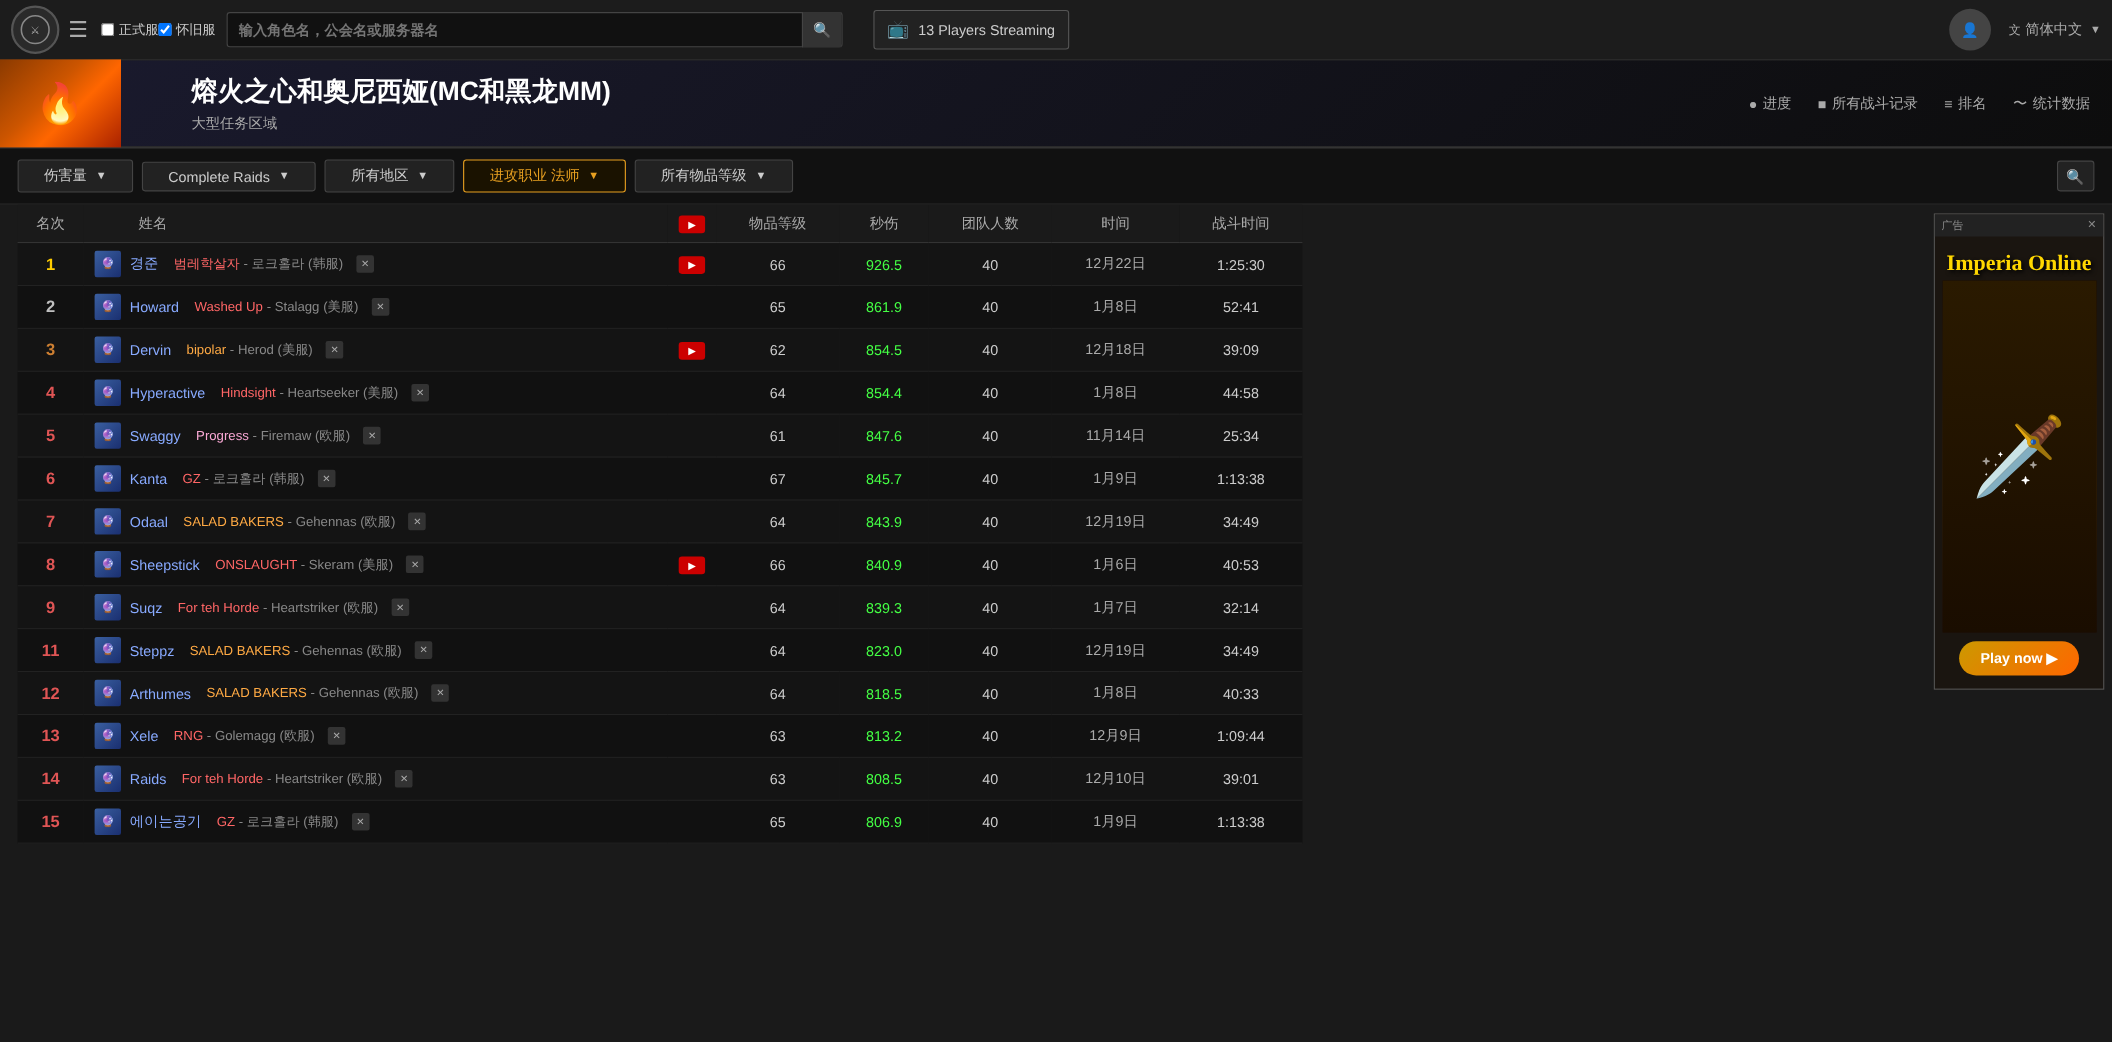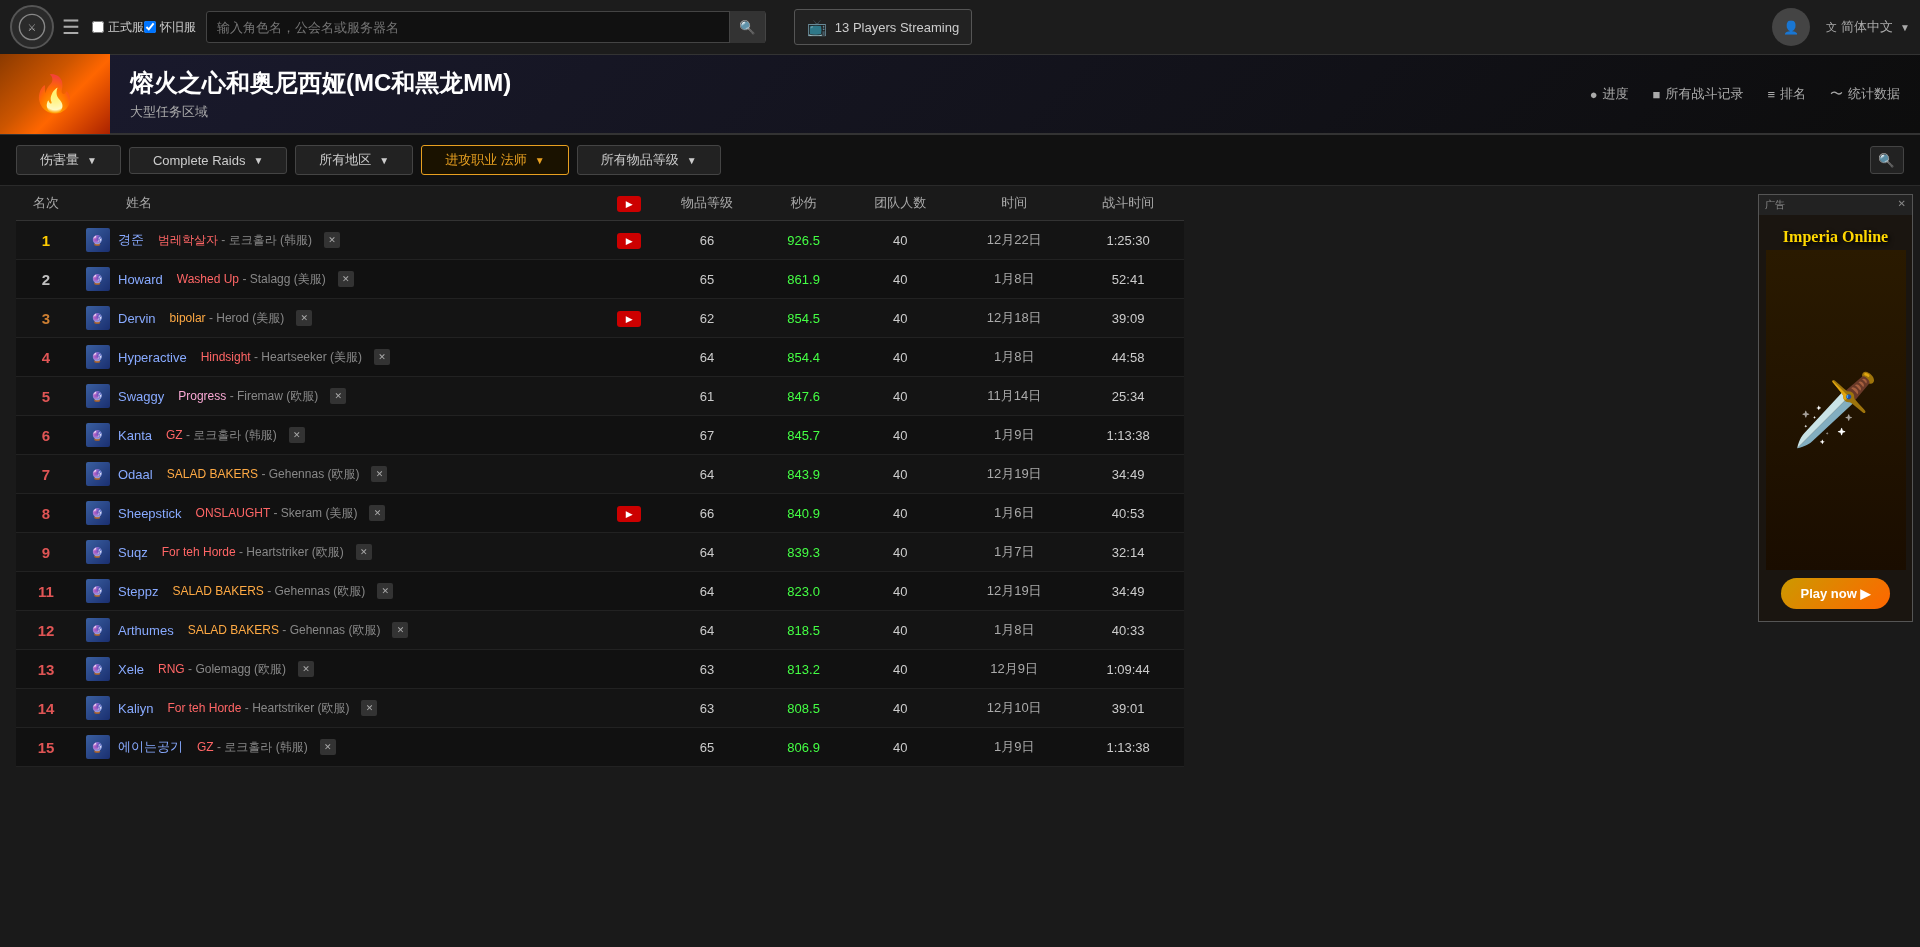--- a/index.html
+++ b/index.html
@@ -65,20 +65,21 @@
       margin-right: 12px;
     }
     .nav-search input {
       flex: 1;
       background: transparent;
       border: none;
       outline: none;
       color: #7dd3fc;
       font-size: 13px;
       padding: 0 10px;
+      font-weight: bold;
     }
     .nav-search-btn {
       background: #333;
       border: none;
       border-left: 1px solid #444;
       height: 32px;
       width: 36px;
       color: #aaa;
       cursor: pointer;
       display: flex; align-items: center; justify-content: center;
@@ -121,20 +122,21 @@
 
     
     .zone-header {
       background: linear-gradient(135deg, #1a1a2e 0%, #0d0d0d 100%);
       padding: 0 0 0 0;
       display: flex;
       align-items: center;
       border-bottom: 2px solid #333;
       position: relative;
       height: 80px;
+      gap: 44px;
     }
     .zone-image {
       width: 110px;
       height: 80px;
       background: linear-gradient(135deg, #8b3a00 0%, #cc5500 40%, #ff6600 60%, #aa2200 100%);
       flex-shrink: 0;
       position: relative;
       overflow: hidden;
     }
     .zone-image::after {
@@ -345,21 +347,21 @@
       font-size: 10px;
       color: #888;
       display: flex;
       justify-content: space-between;
     }
     .ad-content {
       padding: 0;
       text-align: center;
     }
     .ad-game-title {
-      font-size: 16px;
+      font-size: 20px;
       font-weight: bold;
       color: #ffd700;
       text-shadow: 2px 2px 4px #000;
       padding: 12px 8px 4px;
       font-family: serif;
       line-height: 1.2;
     }
     .ad-knight {
       width: 140px;
       height: 320px;
@@ -811,21 +813,21 @@
       <td class="date-value">12月9日</td>
       <td class="time-value">1:09:44</td>
     </tr>
             <tr>
       <td class="rank-col">
         <span class="rank-other">14</span>
       </td>
       <td>
         <div class="player-cell">
           <div class="player-icon">🔮</div>
-          <span class="player-name">Kaliyn</span>
+          <span class="player-name">Raids</span>
           <span class="guild-info">
             <span class="guild-name" style="color:#ff6666">For teh Horde</span>
             <span class="server-info"> - Heartstriker (欧服)</span>
           </span>
           <span class="faction-icon">✕</span>
         </div>
       </td>
       <td class="video-col">
         
       </td>

